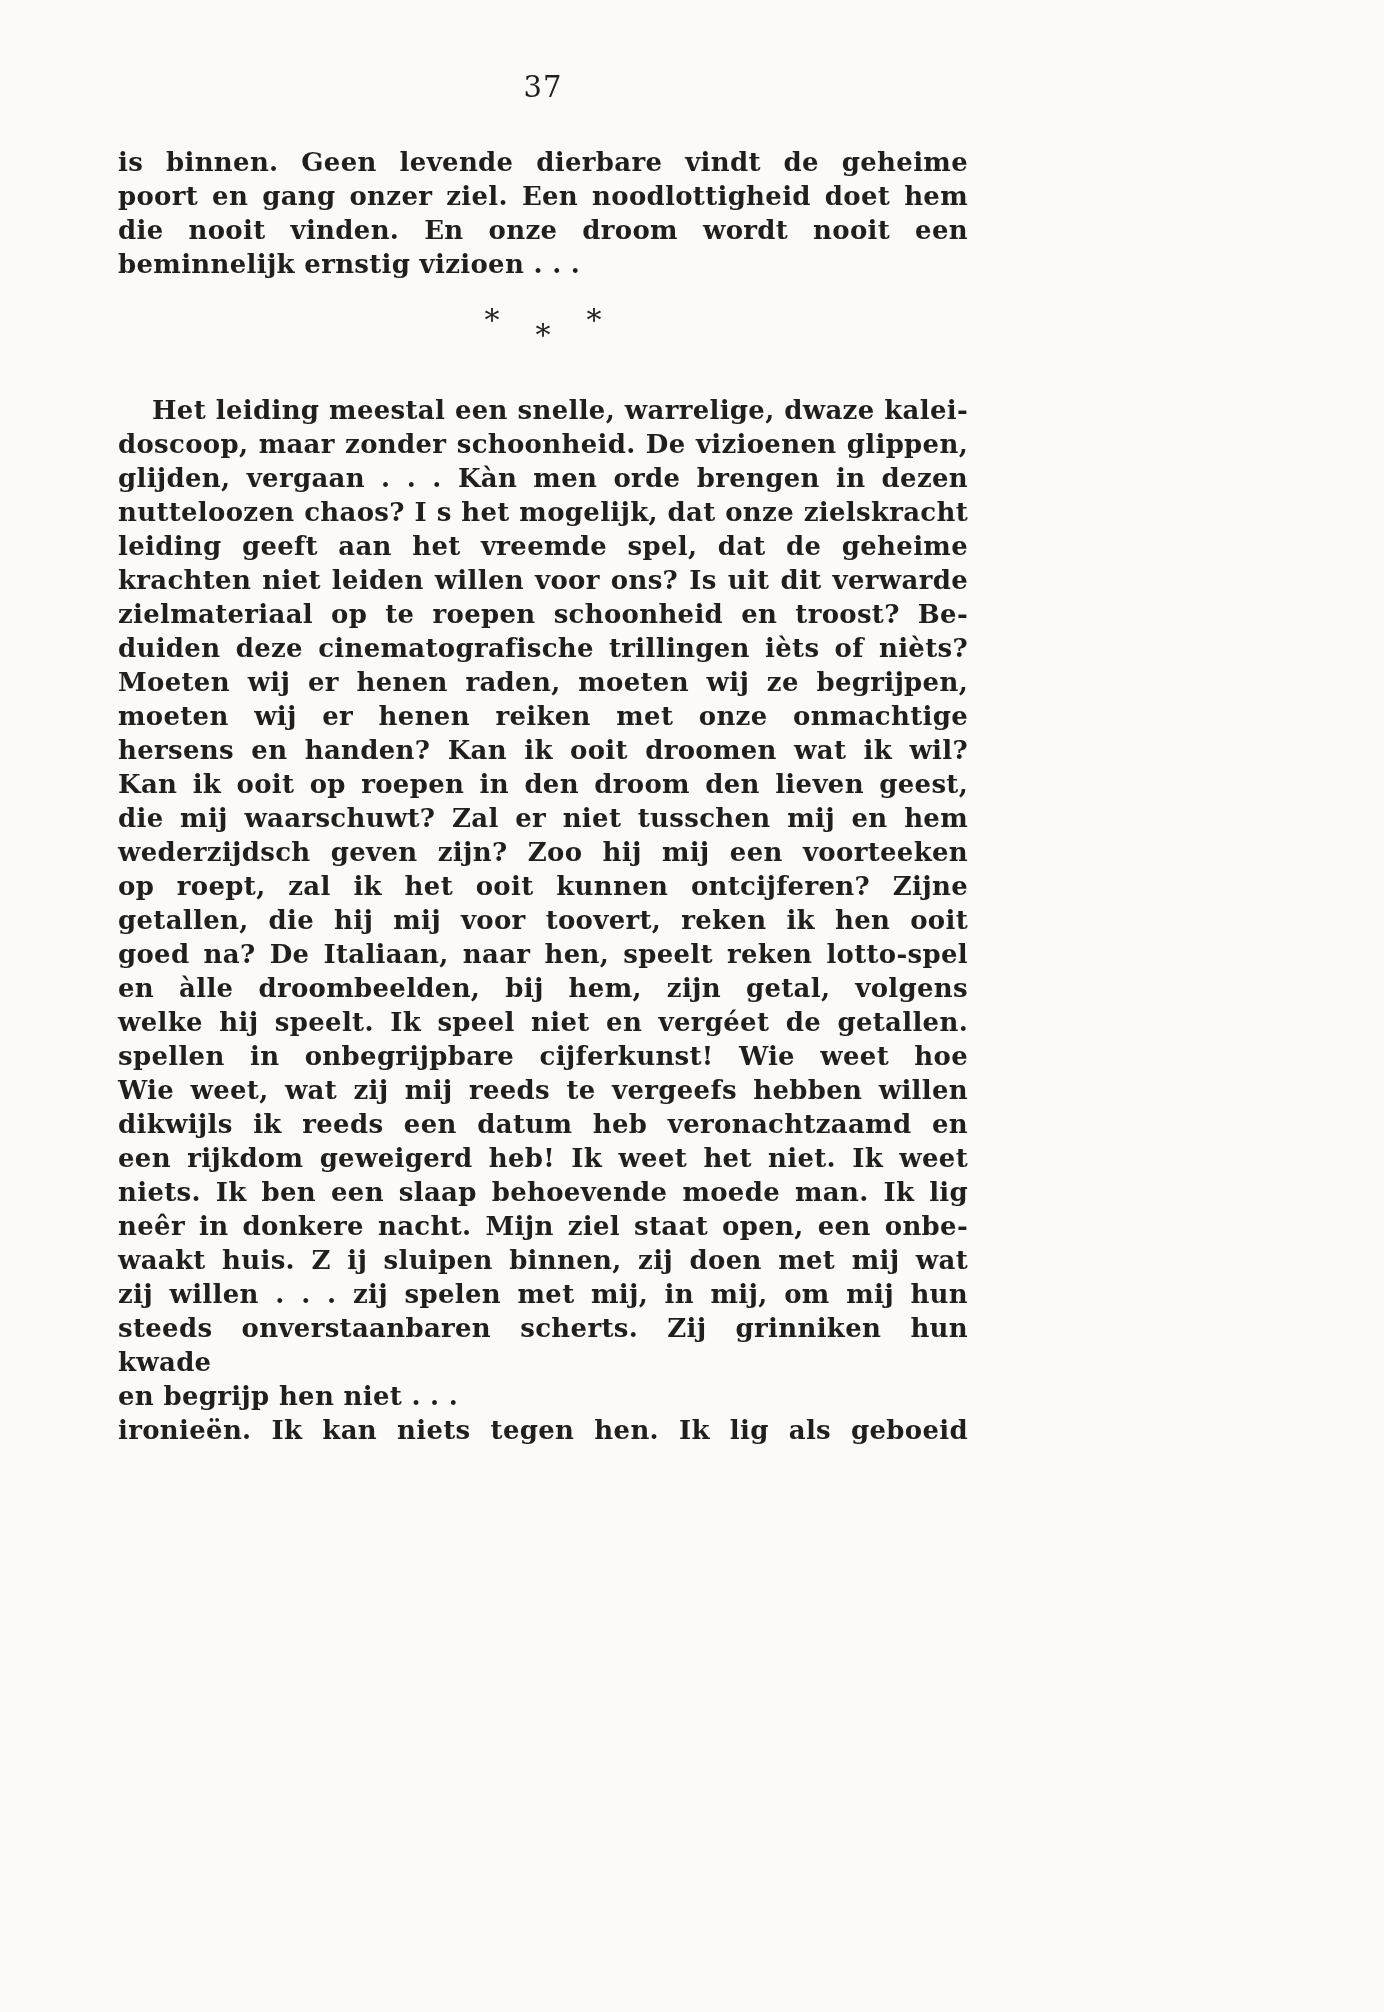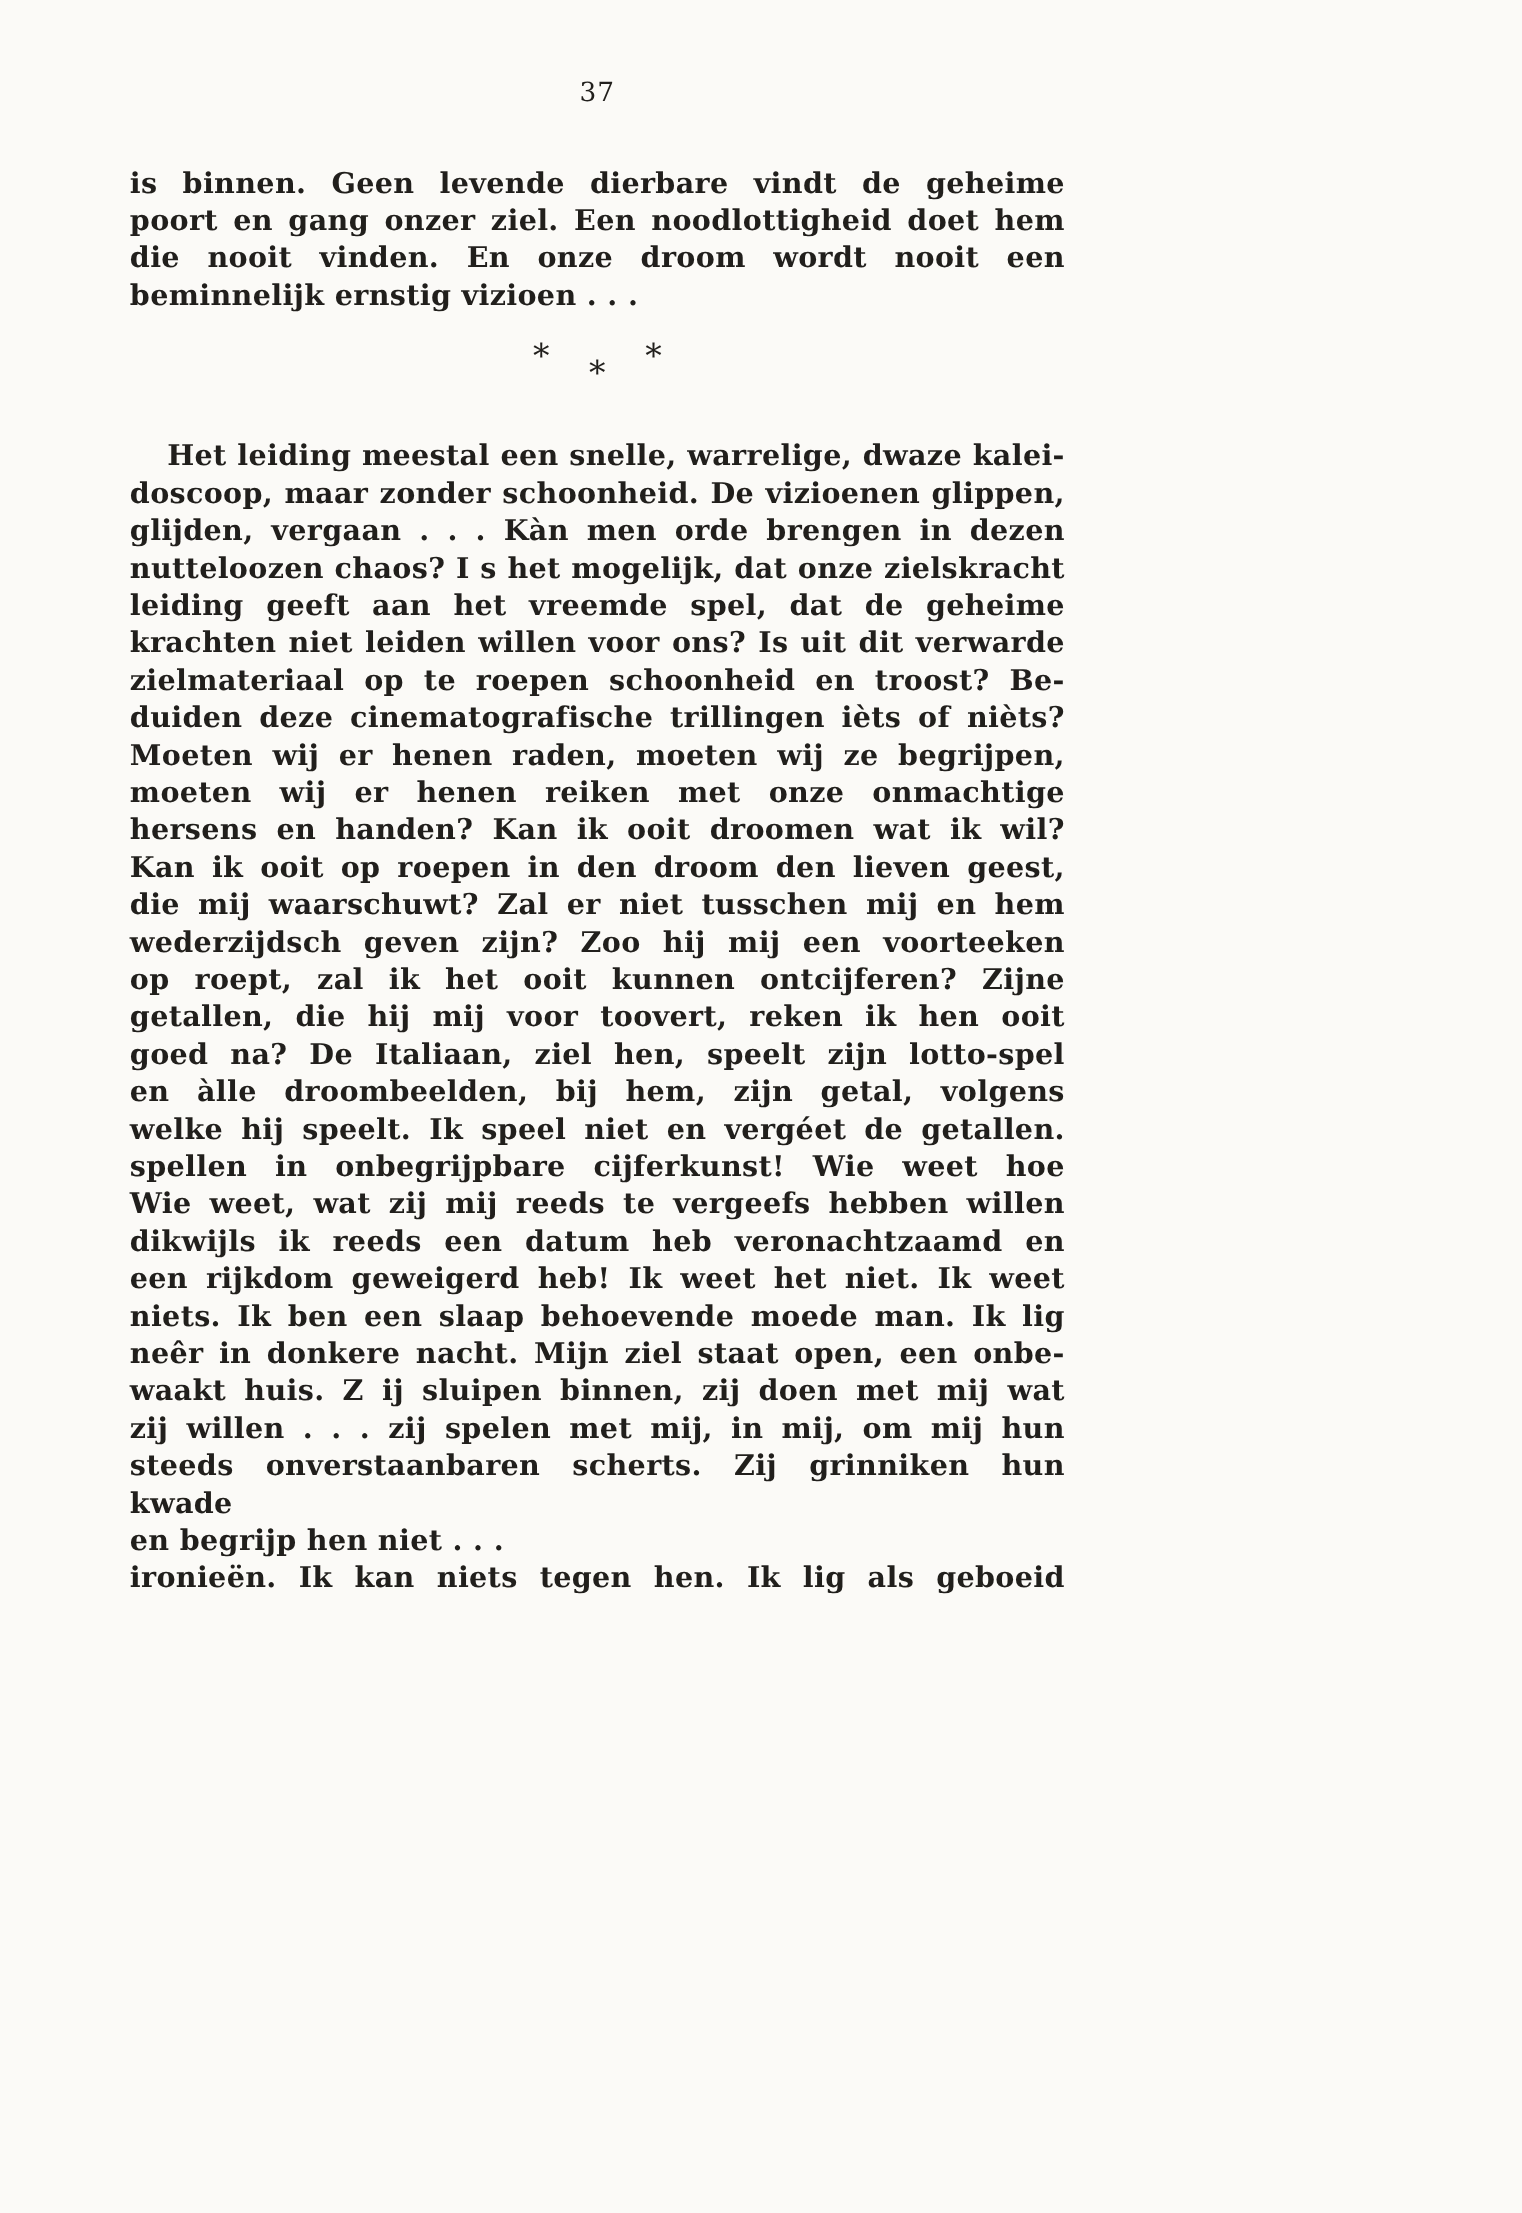--- a/index.html
+++ b/index.html
@@ -17,23 +17,23 @@
     overflow: hidden;
   }
   .content {
     position: absolute;
     left: 118px;
     top: 70px;
     width: 850px;
   }
   .page-number {
     text-align: center;
-    font-size: 24px;
+    font-size: 29px;
     letter-spacing: 1px;
-    margin-bottom: 52px;
+    margin-bottom: 41px;
   }
   .paragraph {
     margin: 0;
     font-weight: bold;
   }
   .line {
     font-size: 26px;
     line-height: 34px;
     letter-spacing: 0.3px;
     text-align: justify;
@@ -94,21 +94,21 @@
       <div class="line">zielmateriaal op te roepen schoonheid en troost? Be-</div>
       <div class="line">duiden deze cinematografische trillingen ièts of nièts?</div>
       <div class="line">Moeten wij er henen raden, moeten wij ze begrijpen,</div>
       <div class="line">moeten wij er henen reiken met onze onmachtige</div>
       <div class="line">hersens en handen? Kan ik ooit droomen wat ik wil?</div>
       <div class="line">Kan ik ooit op roepen in den droom den lieven geest,</div>
       <div class="line">die mij waarschuwt? Zal er niet tusschen mij en hem</div>
       <div class="line">wederzijdsch geven zijn? Zoo hij mij een voorteeken</div>
       <div class="line">op roept, zal ik het ooit kunnen ontcijferen? Zijne</div>
       <div class="line">getallen, die hij mij voor toovert, reken ik hen ooit</div>
-      <div class="line">goed na? De Italiaan, ziel hen, speelt zijn lotto-spel</div>
+      <div class="line">goed na? De Italiaan, naar hen, speelt reken lotto-spel</div>
       <div class="line">en àlle droombeelden, bij hem, zijn getal, volgens</div>
       <div class="line">welke hij speelt. Ik speel niet en vergéet de getallen.</div>
       <div class="line">spellen in onbegrijpbare cijferkunst! Wie weet hoe</div>
       <div class="line">Wie weet, wat zij mij reeds te vergeefs hebben willen</div>
       <div class="line">dikwijls ik reeds een datum heb veronachtzaamd en</div>
       <div class="line">een rijkdom geweigerd heb! Ik weet het niet. Ik weet</div>
       <div class="line">niets. Ik ben een slaap behoevende moede man. Ik lig</div>
       <div class="line">neêr in donkere nacht. Mijn ziel staat open, een onbe-</div>
       <div class="line">waakt huis. Z ij sluipen binnen, zij doen met mij wat</div>
       <div class="line">zij willen . . . zij spelen met mij, in mij, om mij hun</div>

